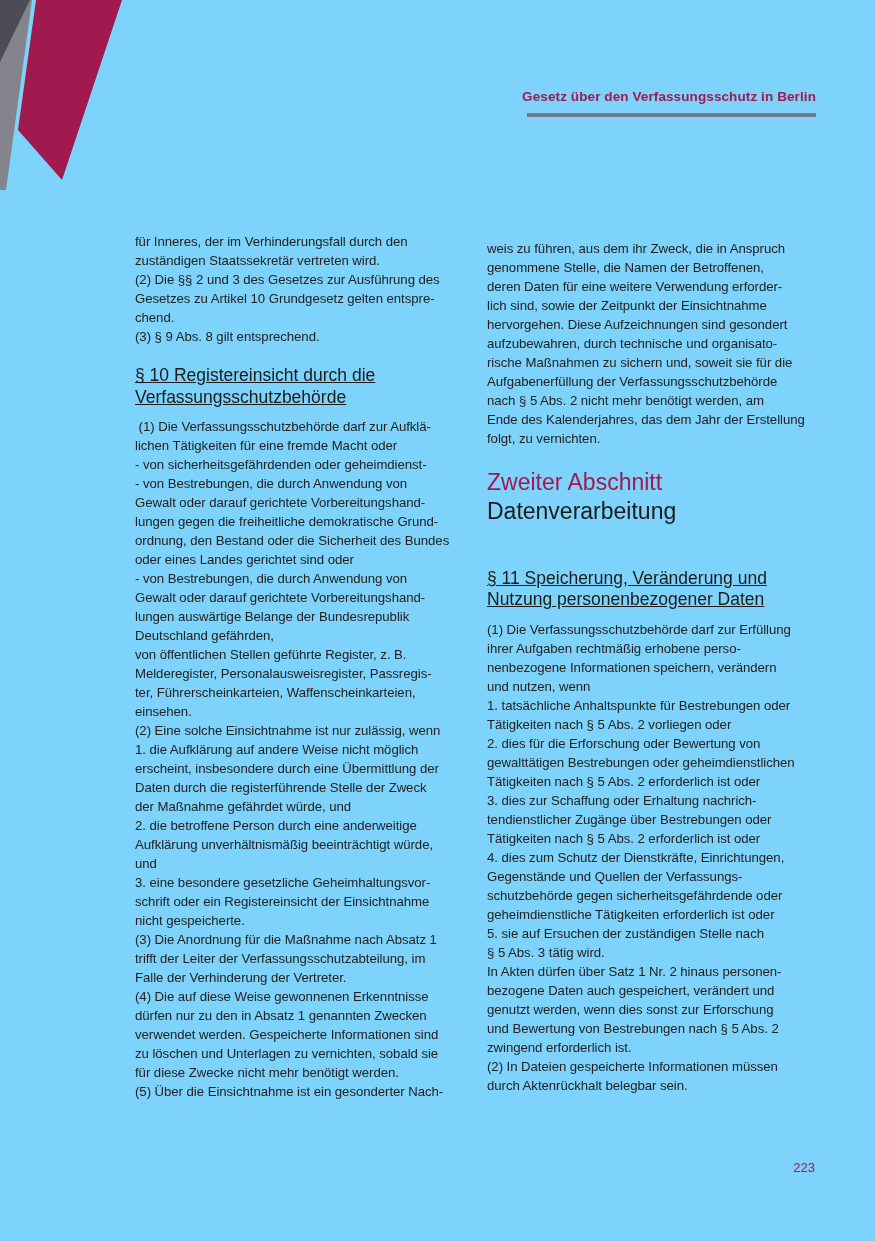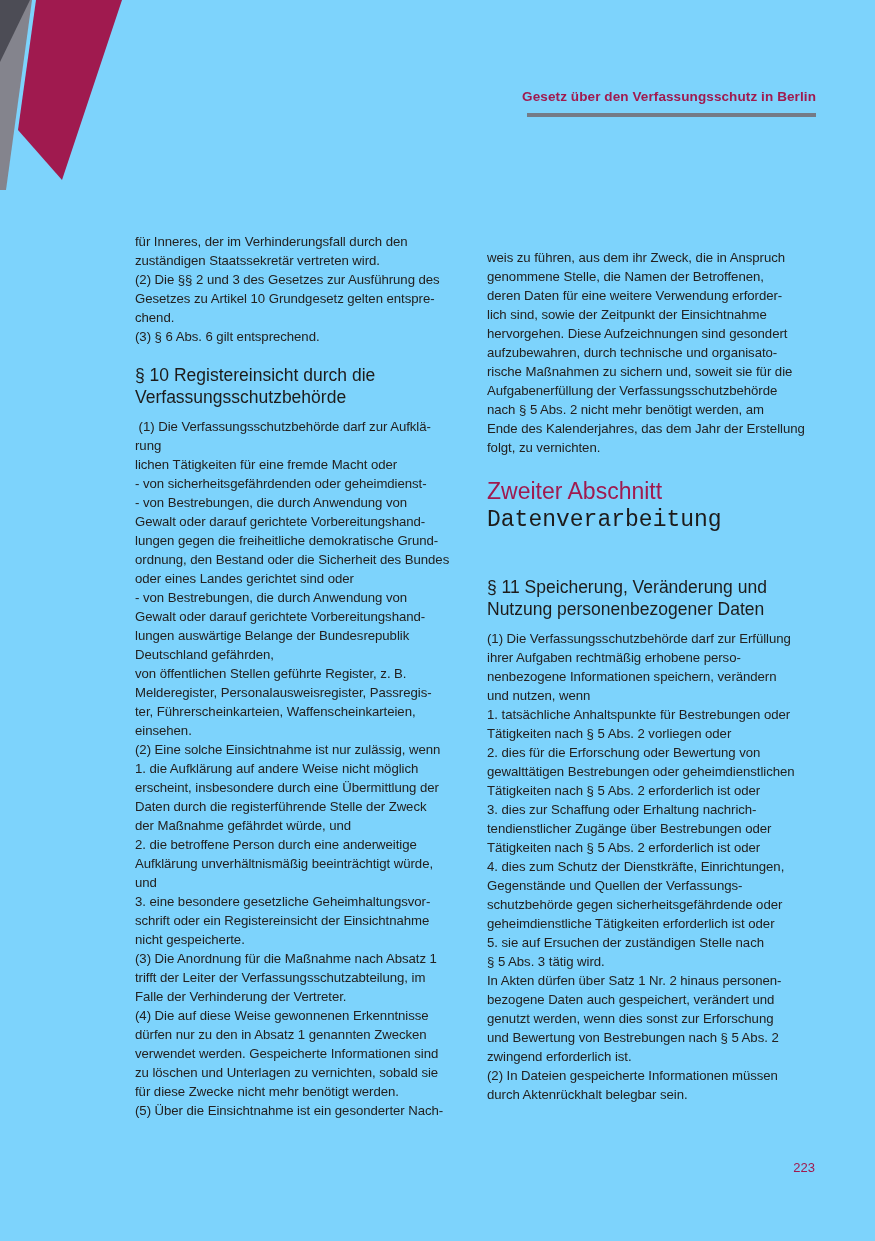--- a/index.html
+++ b/index.html
@@ -53,31 +53,31 @@
   .line { white-space: pre; }
 
   .body {
     font-size: 13.2px; line-height: 19px;
     color: var(--text); letter-spacing: -0.05px;
   }
   .section-heading {
     font-size: 17.5px; line-height: 21.5px;
     color: var(--heading);
     margin: 19px 0 9px 0;
+    text-decoration: underline;
   }
   .chapter-accent {
     font-size: 23px; line-height: 26px;
     color: var(--accent);
     margin-top: 21px;
   }
   .chapter-black {
     font-size: 23px; line-height: 26px;
     color: var(--heading);
     margin-top: 3px;
-    font-family: Liberation Mono, monospace;
   }
   .chapter-black + .section-heading { margin-top: 44px; }
 
   .page-number {
     position: absolute; top: 1160px; right: 60px;
     font-size: 13px; color: var(--accent);
   }
 </style>
 </head>
 <body>
@@ -96,29 +96,28 @@
   </header>
 
   <main class="content">
     <div class="column col-left">
         <div class="block body">
           <div class="line">für Inneres, der im Verhinderungsfall durch den</div>
           <div class="line">zuständigen Staatssekretär vertreten wird.</div>
           <div class="line">(2) Die §§ 2 und 3 des Gesetzes zur Ausführung des</div>
           <div class="line">Gesetzes zu Artikel 10 Grundgesetz gelten entspre-</div>
           <div class="line">chend.</div>
-          <div class="line">(3) § 6 Abs. 6 gilt entsprechend.</div>
+          <div class="line">(3) § 9 Abs. 8 gilt entsprechend.</div>
         </div>
         <div class="block section-heading">
           <div class="line">§ 10 Registereinsicht durch die</div>
           <div class="line">Verfassungsschutzbehörde</div>
         </div>
         <div class="block body">
           <div class="line"> (1) Die Verfassungsschutzbehörde darf zur Aufklä-</div>
-          <div class="line">rung</div>
           <div class="line">lichen Tätigkeiten für eine fremde Macht oder</div>
           <div class="line">- von sicherheitsgefährdenden oder geheimdienst-</div>
           <div class="line">- von Bestrebungen, die durch Anwendung von</div>
           <div class="line">Gewalt oder darauf gerichtete Vorbereitungshand-</div>
           <div class="line">lungen gegen die freiheitliche demokratische Grund-</div>
           <div class="line">ordnung, den Bestand oder die Sicherheit des Bundes</div>
           <div class="line">oder eines Landes gerichtet sind oder</div>
           <div class="line">- von Bestrebungen, die durch Anwendung von</div>
           <div class="line">Gewalt oder darauf gerichtete Vorbereitungshand-</div>
           <div class="line">lungen auswärtige Belange der Bundesrepublik</div>

